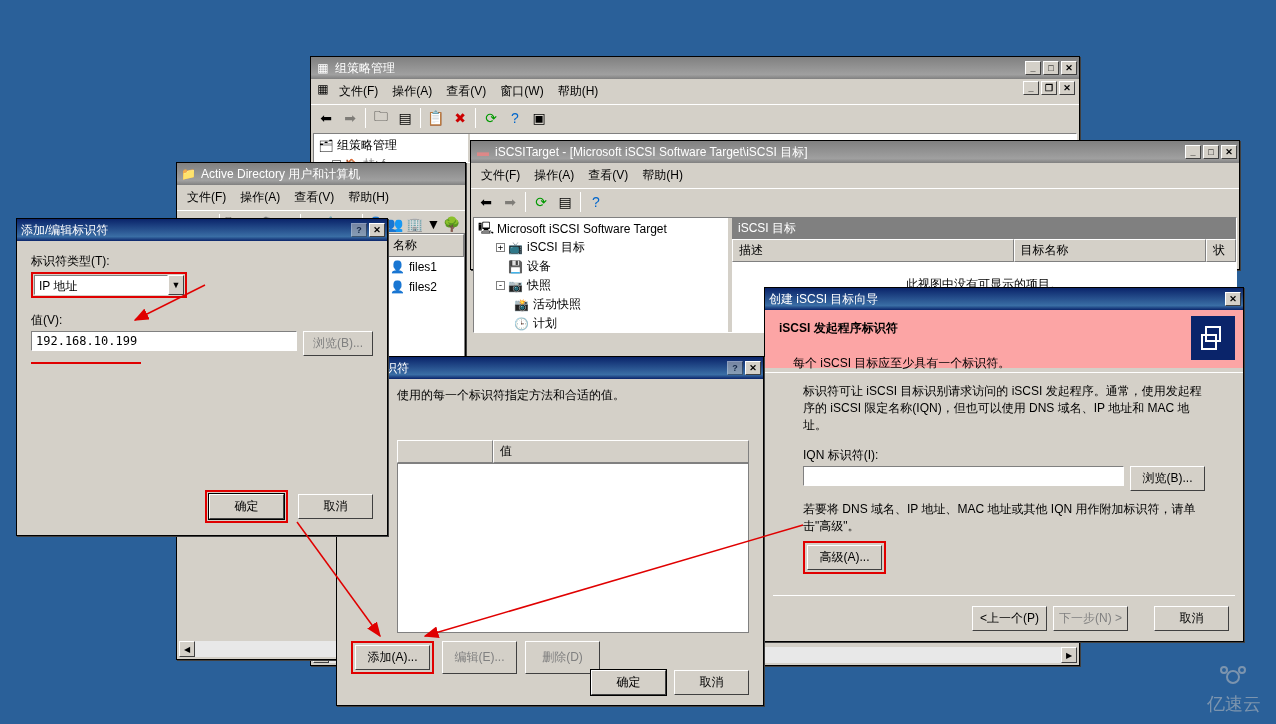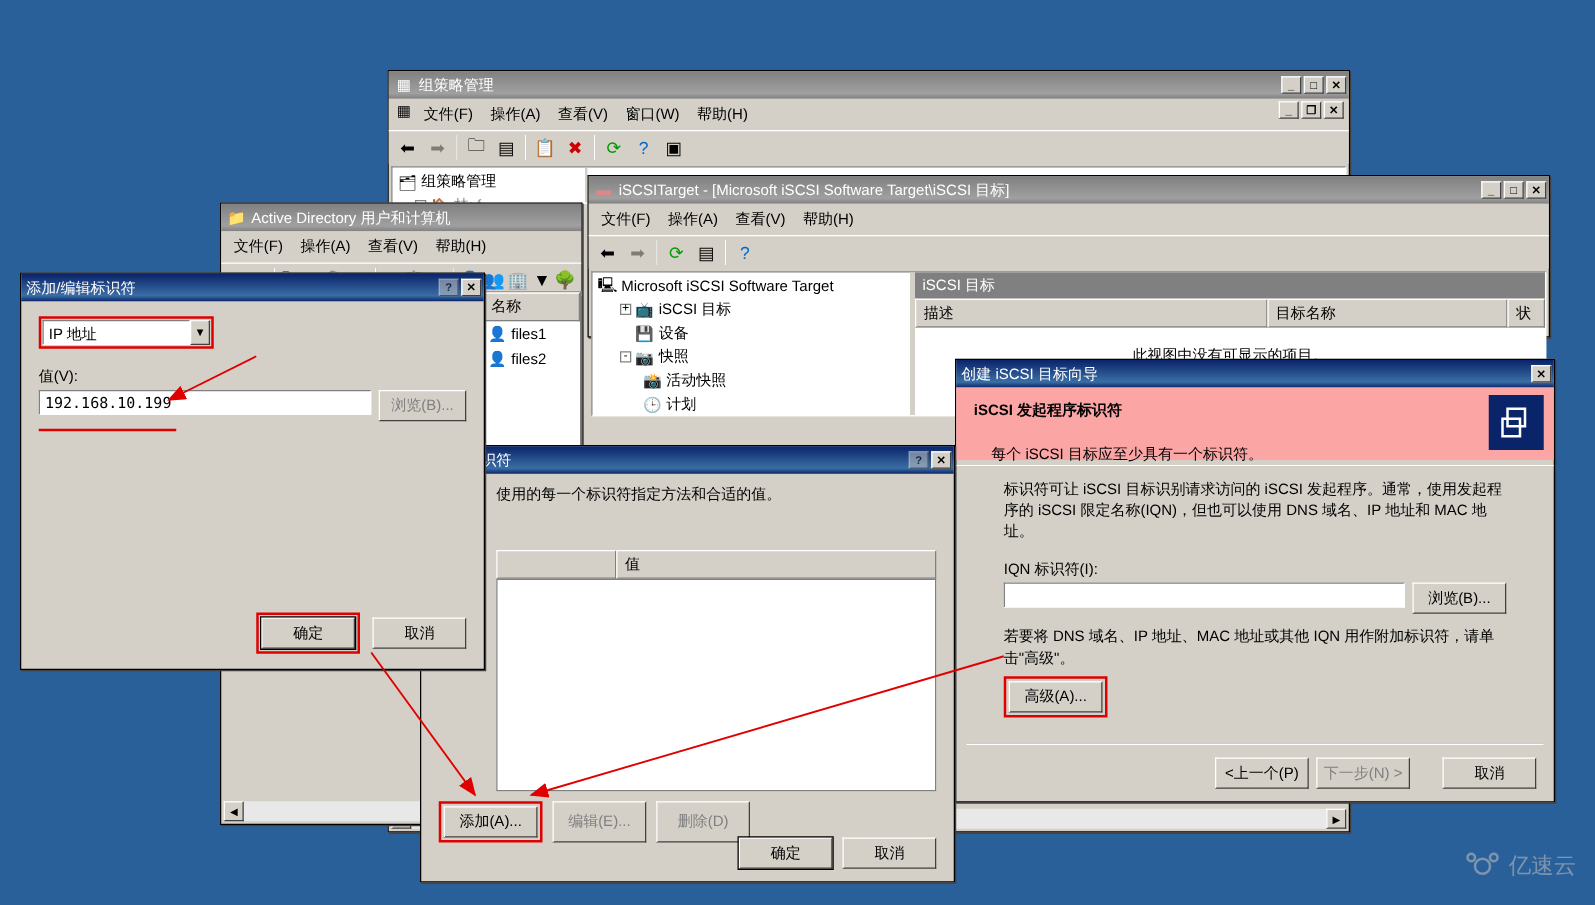--- a/index.html
+++ b/index.html
@@ -116,21 +116,21 @@
   .col-header {
     background:#d4d0c8;
     border:1px solid #fff;
     border-right-color:#808080;
     border-bottom-color:#808080;
     padding:2px 6px;
     font-size:12px;
   }
   .hr { height:1px; background:#808080; border-bottom:1px solid #fff; margin:4px 0;}
   .redbox { border:2px solid #e00000; }
-  .watermark { position:absolute; right:15px; bottom:20px; color:#c0c0c0; opacity:0.55; font-size:18px; display:flex; align-items:center; gap:6px;}
+  .watermark { position:absolute; right:15px; bottom:8px; color:#c0c0c0; opacity:0.55; font-size:18px; display:flex; align-items:center; gap:6px;flex-direction:column;}
   .wm-ico { width:28px; height:20px; position:relative; }
   .wm-ico .c1,.wm-ico .c2,.wm-ico .c3 { position:absolute; border:2px solid #c0c0c0; border-radius:50%; }
   .wm-ico .c1 { width:8px;height:8px; left:0; top:0;}
   .wm-ico .c2 { width:14px;height:14px; left:6px; top:4px;}
   .wm-ico .c3 { width:8px;height:8px; left:18px; top:0;}
   svg.arrow { position:absolute; pointer-events:none; }
 </style>
 </head>
 <body>
 
@@ -393,22 +393,23 @@
   <div class="titlebar active">
     <div class="title-left">
         <span>添加/编辑标识符</span>
       </div>
     <div class="title-ctrls">
       <div class="title-btn" style="opacity:.5">?</div>
       <div class="title-btn">✕</div>
     </div>
   </div>
   <div style="padding:12px 14px;">
+    <span class="label">标识符类型(T):</span>
     <div class="redbox" style="padding:1px; display:inline-block;">
-      <div class="dropdown" style="width:134px;">
+      <div class="dropdown" style="width:150px;">
         <div class="field" style="flex:1">IP 地址</div>
         <div class="dd-arrow">▼</div>
       </div>
     </div>
     <div style="height:14px"></div>
     <span class="label">值(V):</span>
     <div style="display:flex; gap:6px;">
       <input class="field" style="flex: 1 1 0%; font-family: monospace;" value="192.168.10.199">
       <button class="btn disabled" style="min-width:70px">浏览(B)...</button>
     </div>

